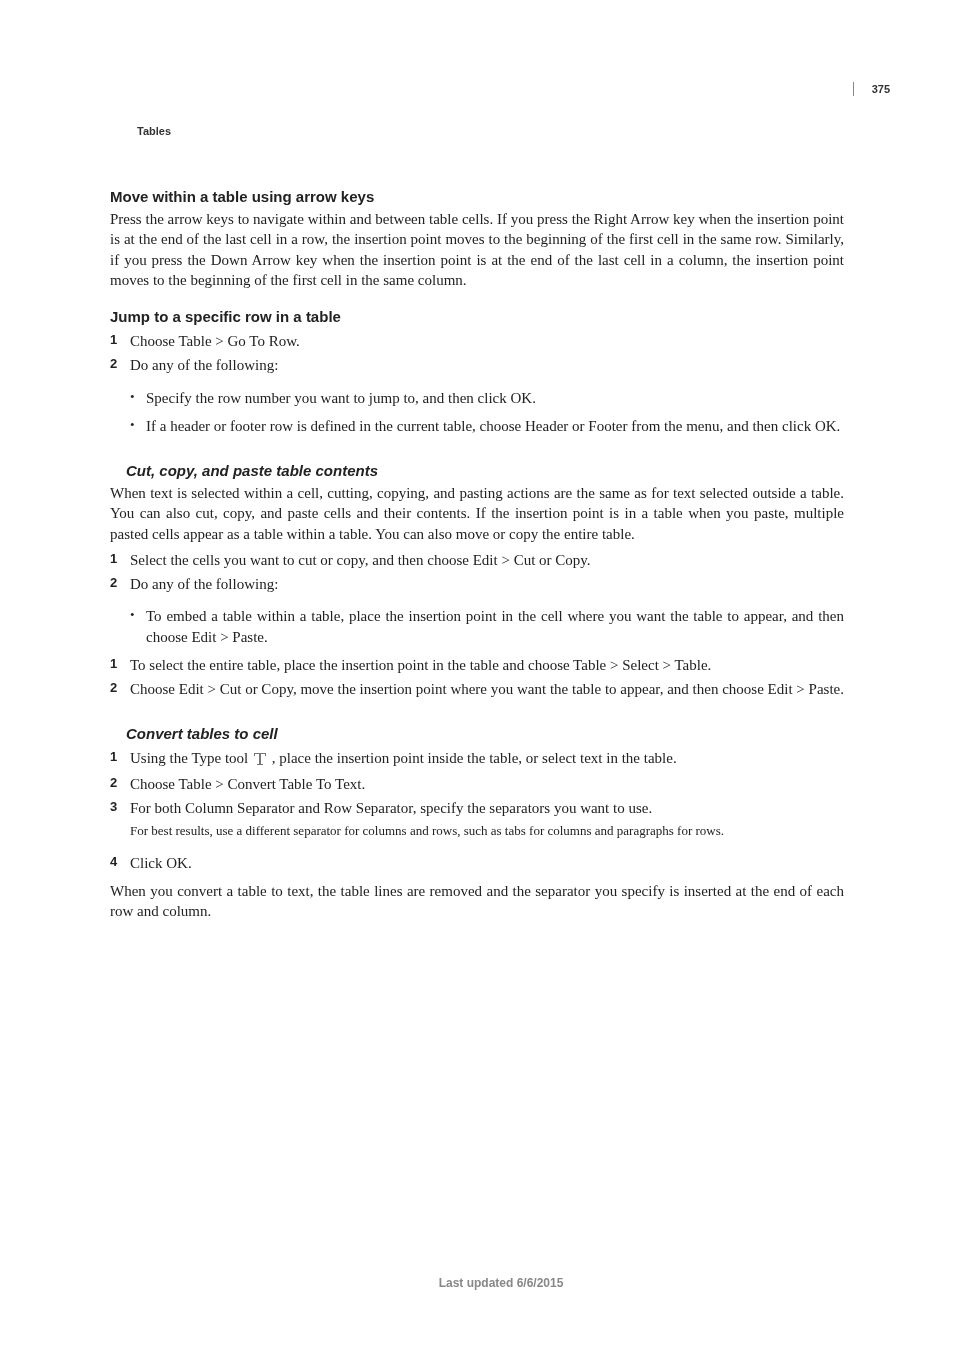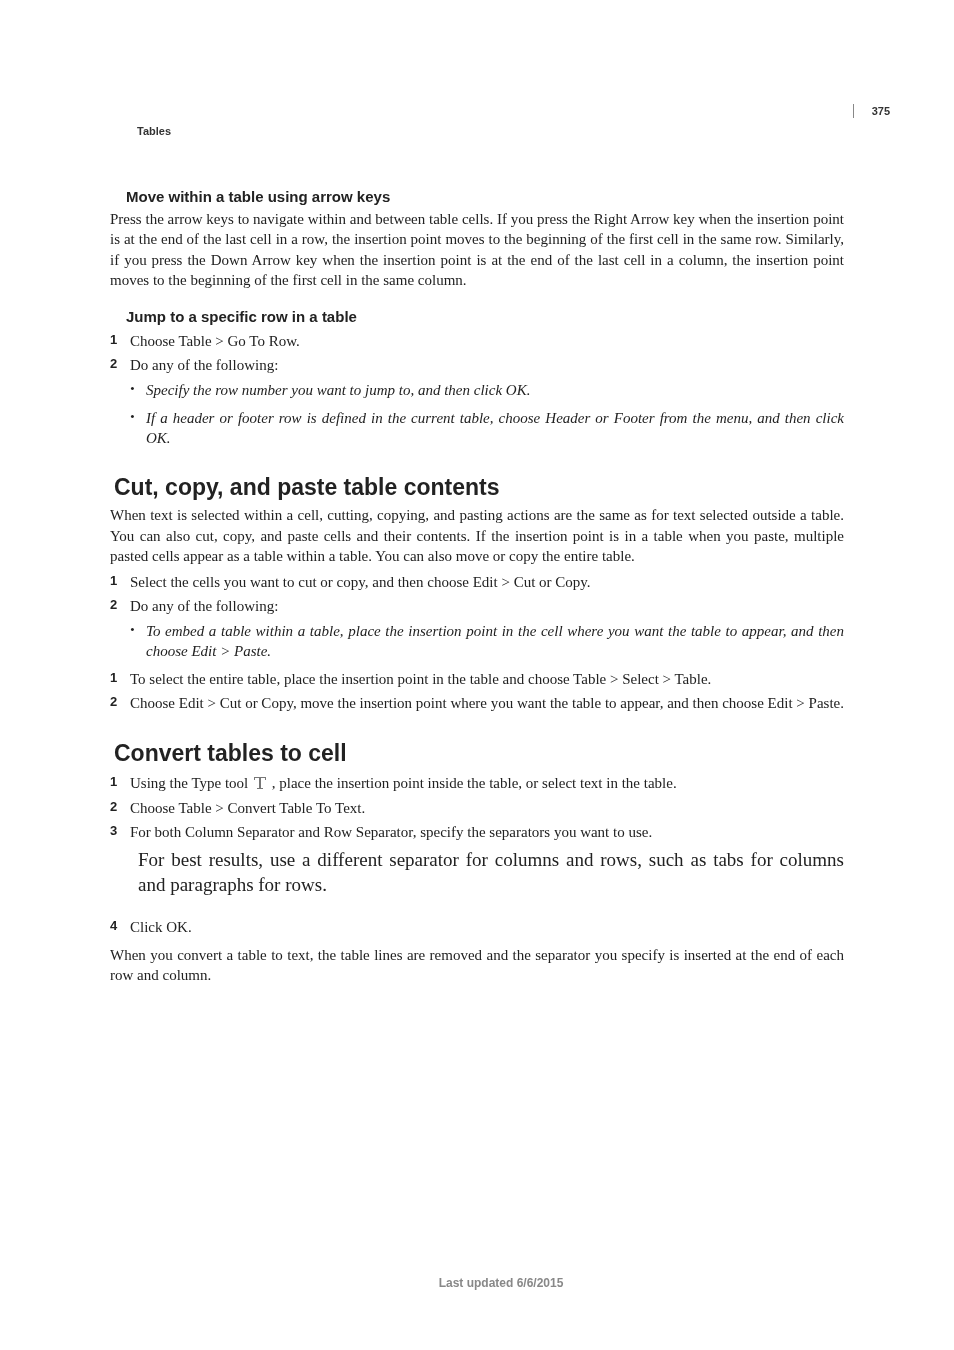--- a/index.html
+++ b/index.html
@@ -7,21 +7,21 @@
     margin: 0;
     background: #fff;
     font-family: "Minion Pro", Georgia, "Times New Roman", serif;
     color: #222;
     width: 954px;
     min-height: 1350px;
     position: relative;
   }
   .page-number {
     position: absolute;
-    top: 104px;
+    top: 82px;
     right: 64px;
     font-family: "Myriad Pro", "Helvetica Neue", Arial, sans-serif;
     font-size: 11px;
     font-weight: 700;
     color: #333;
     padding-left: 18px;
     border-left: 1px solid #888;
     line-height: 14px;
   }
   .section-label {
@@ -35,28 +35,29 @@
     margin-left: 27px;
   }
   .content {
     padding: 170px 110px 0 110px;
   }
   h3.sans {
     font-family: "Myriad Pro", "Helvetica Neue", Arial, sans-serif;
     font-size: 15px;
     font-weight: 700;
     color: #222;
-    margin: 18px 0 4px 16px;
+    margin: 18px 0 4px 0;
   }
   h2.sans-big {
     font-family: "Myriad Pro", "Helvetica Neue", Arial, sans-serif;
-    font-size: 23px;
+    font-size: 15px;
     font-weight: 700;
     color: #222;
-    margin: 26px 0 4px 4px;
+    margin: 26px 0 4px 16px;
+    font-style: italic;
   }
   p.body {
     font-size: 15px;
     line-height: 1.35;
     margin: 0 0 6px 0;
     text-align: justify;
   }
   ol.numlist {
     list-style: none;
     padding: 0;
@@ -73,22 +74,21 @@
     font-family: "Myriad Pro", "Helvetica Neue", Arial, sans-serif;
     font-weight: 700;
     font-size: 13px;
     width: 20px;
     flex-shrink: 0;
   }
   ol.numlist > li > .txt { flex: 1; }
   ul.dotlist {
     list-style: none;
     padding: 0;
-    margin: 4px 0 0 0;
-    font-style: italic;
+    margin: 12px 0 0 0;
   }
   ul.dotlist > li {
     display: flex;
     font-size: 15px;
     line-height: 1.35;
     margin: 4px 0 8px 20px;
     text-align: justify;
   }
   ul.dotlist > li::before {
     content: "•";
@@ -97,22 +97,22 @@
     font-size: 13px;
   }
   .type-icon {
     display: inline-block;
     width: 16px;
     text-align: center;
     vertical-align: middle;
   }
   .type-icon svg { vertical-align: -2px; }
   .indent-after {
-    margin-left: 28px;
-    font-size: 19px;
+    margin-left: 20px;
+    font-size: 13px;
     line-height: 1.35;
     margin-top: 4px;
     text-align: justify;
   }
   .footer {
     position: absolute;
     bottom: 60px;
     left: 0;
     right: 0;
     text-align: center;

